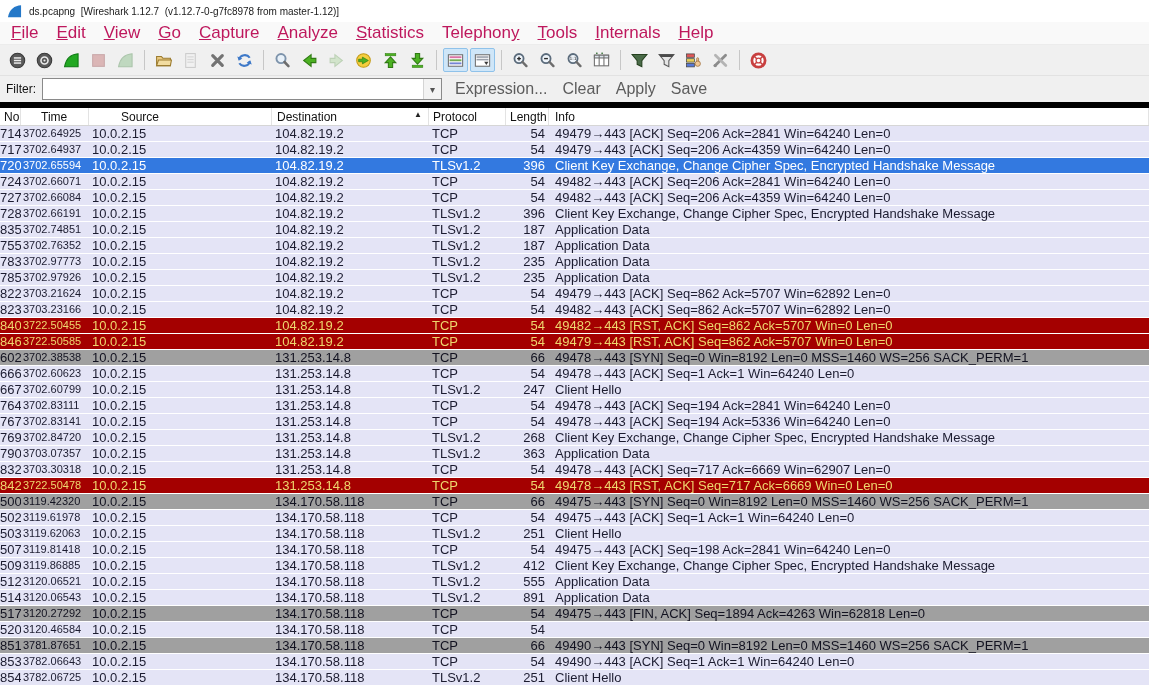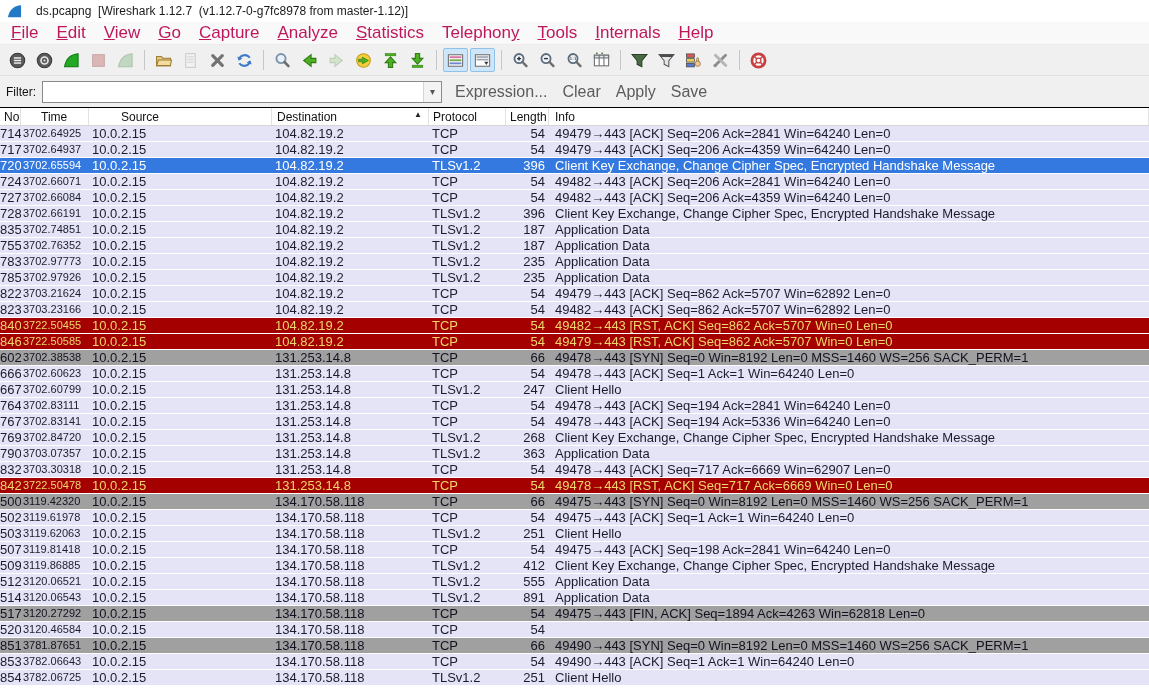--- a/index.html
+++ b/index.html
@@ -1,38 +1,38 @@
 <!DOCTYPE html>
 <html><head>
 <meta charset="utf-8">
 <style>
   *{box-sizing:border-box;margin:0;padding:0}
   html,body{width:1149px;height:688px;overflow:hidden}
   body{font-family:"Liberation Sans",sans-serif;background:#fff;color:#1a1a1a}
 
   
-  .titlebar{height:22px;display:flex;align-items:center;gap:14px;padding-left:7px;background:#ffffff;font-size:12px}
+  .titlebar{height:22px;display:flex;align-items:center;gap:7px;padding-left:7px;background:#ffffff;font-size:10px}
   .titlebar .fin{width:15px;height:15px}
   .title-text{white-space:pre}
 
   
   .menubar{height:23px;display:flex;align-items:center;background:#f9f9f9;border-bottom:1px solid #ececec;padding-left:2px}
   .menu-item{padding:3px 9px;font-size:17px;color:#be185d;cursor:default}
   .menu-item u{text-decoration:underline}
 
   
   .toolbar{height:31px;background:#f0f0f0;display:flex;align-items:center;padding:0 5px;gap:2px;border-bottom:1px solid #e2e2e2}
   .tb-btn{width:25px;height:24px;display:flex;align-items:center;justify-content:center;border:1px solid transparent;border-radius:2px;background:transparent}
   .tb-btn svg{width:17px;height:17px}
   .tb-btn.pressed{background:#cfe6f8;border-color:#8fc2ea}
   .tb-btn.disabled{opacity:.42}
   .tb-sep{width:1px;height:20px;background:#c7c7c7;margin:0 4px}
 
   
-  .filterbar{height:32px;background:#f0f0f0;display:flex;align-items:center;padding:0 4px;border-bottom:1px solid #000000;font-size:12px}
+  .filterbar{height:32px;background:#f0f0f0;display:flex;align-items:center;padding:0 4px;border-bottom:6px solid #000000;font-size:12px}
   .filter-label{margin:0 6px 0 2px;color:#111}
   .filter-combo{width:400px;height:22px;background:#fff;border:1px solid #8a8a8a;display:flex;align-items:stretch}
   .filter-input{flex:1;border:none;outline:none;font-size:12px;padding:0 4px;font-family:"Liberation Sans",sans-serif}
   .filter-drop{width:18px;border-left:1px solid #d4d4d4;background:#f3f3f3;display:flex;align-items:center;justify-content:center;color:#555;font-size:10px}
   .filter-actions{display:flex;gap:15px;margin-left:13px;color:#5c5c5c}
   .filter-btn{font-size:16px;cursor:default}
 
   
   .pheader{height:18px;display:flex;background:#fff;border-bottom:1px solid #d6d6d6;font-size:12px;color:#111}
   .hcell{border-right:1px solid #e3e3e3;position:relative;display:flex;align-items:center;height:100%;white-space:nowrap;overflow:hidden}

